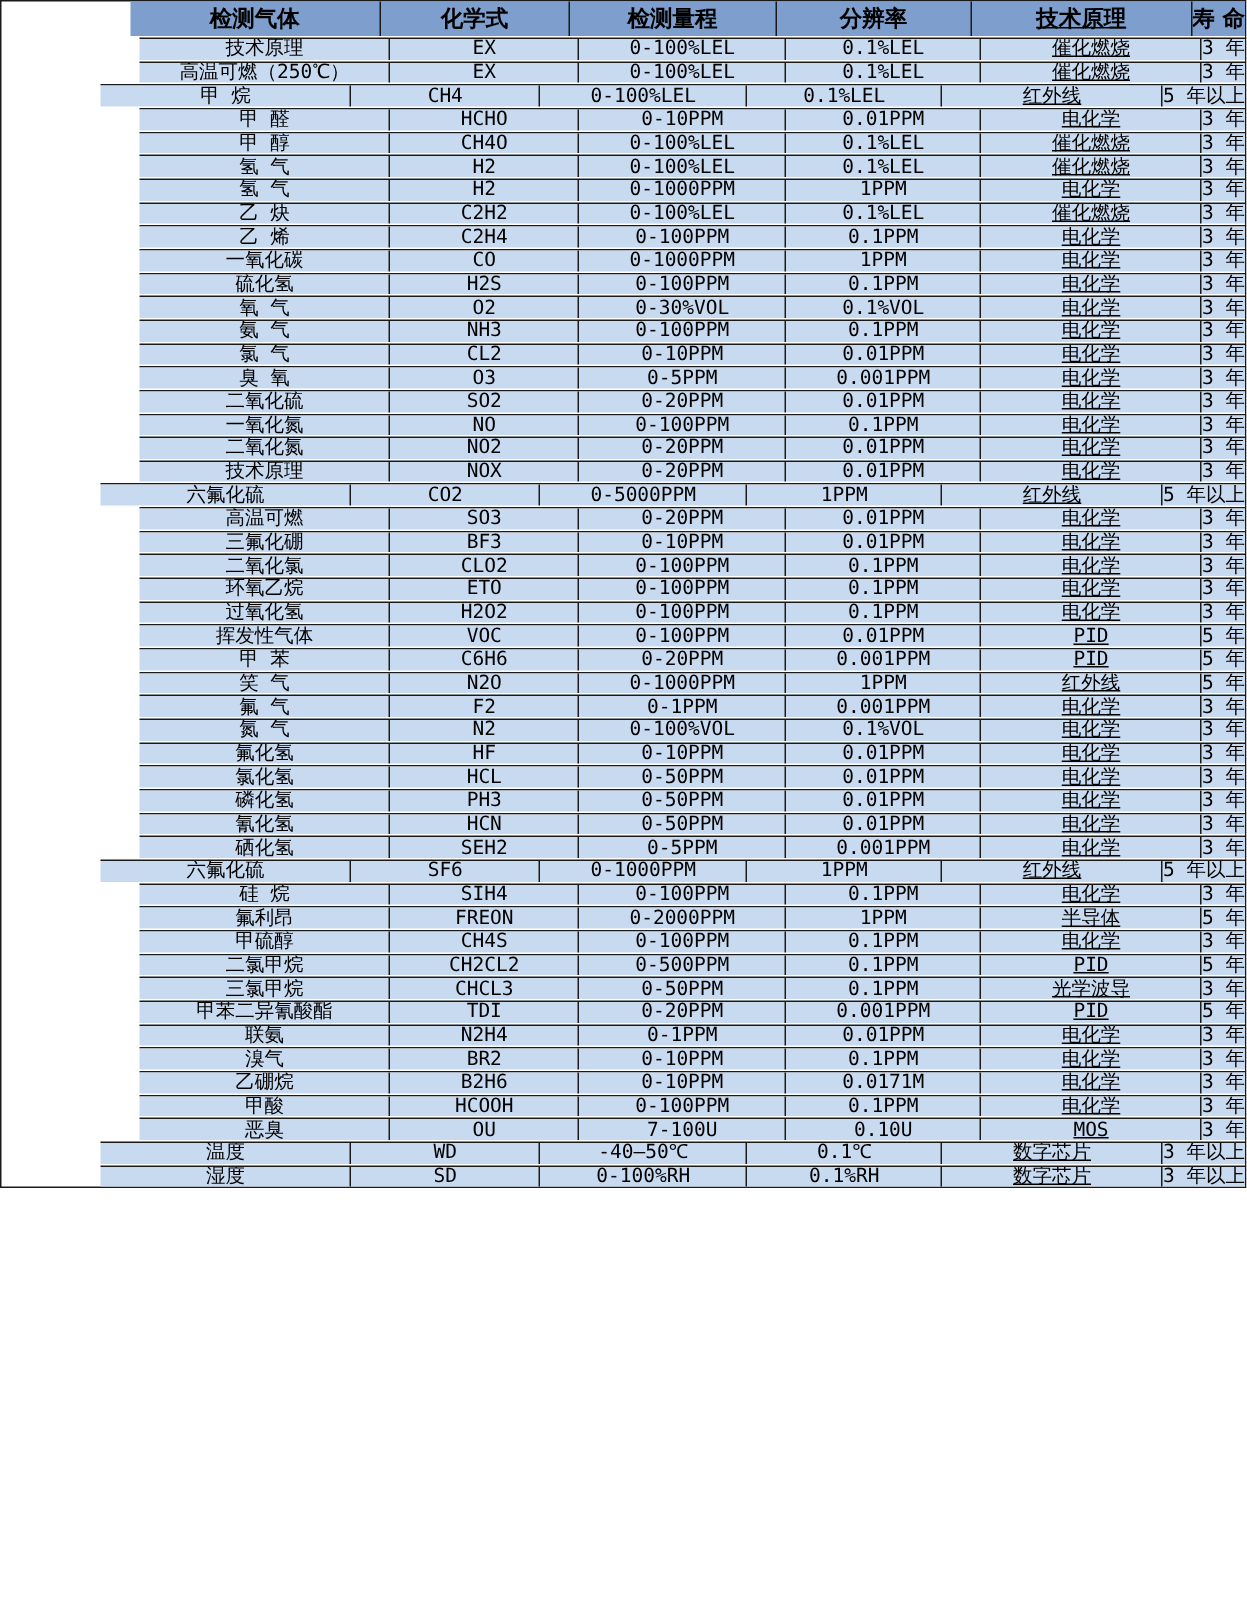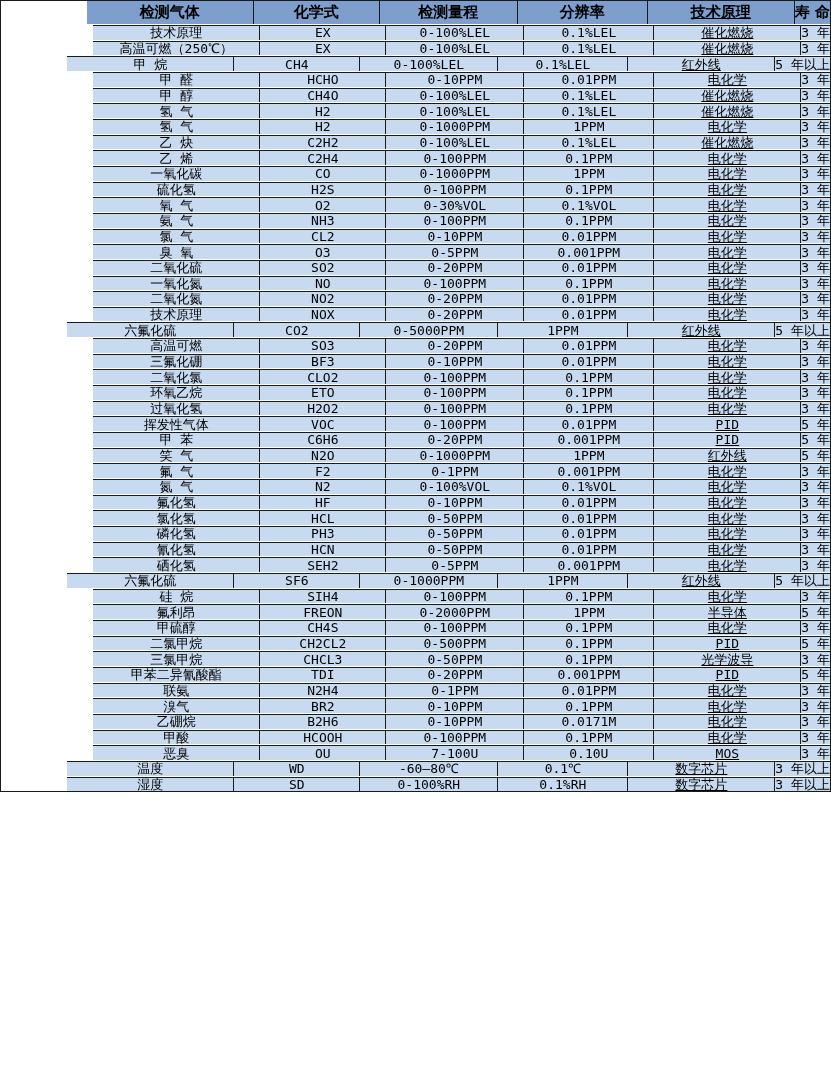--- a/index.html
+++ b/index.html
@@ -450,21 +450,21 @@
       <div class="cell c0">恶臭</div>
       <div class="cell c1">OU</div>
       <div class="cell c2">7-100U</div>
       <div class="cell c3">0.10U</div>
       <div class="cell c4">MOS</div>
       <div class="cell c5">3 年</div>
     </div>
     <div class="row">
       <div class="cell c0">温度</div>
       <div class="cell c1">WD</div>
-      <div class="cell c2">-60—80℃</div>
+      <div class="cell c2">-40—50℃</div>
       <div class="cell c3">0.1℃</div>
       <div class="cell c4">数字芯片</div>
       <div class="cell c5">3 年以上</div>
     </div>
     <div class="row">
       <div class="cell c0">湿度</div>
       <div class="cell c1">SD</div>
       <div class="cell c2">0-100%RH</div>
       <div class="cell c3">0.1%RH</div>
       <div class="cell c4">数字芯片</div>

